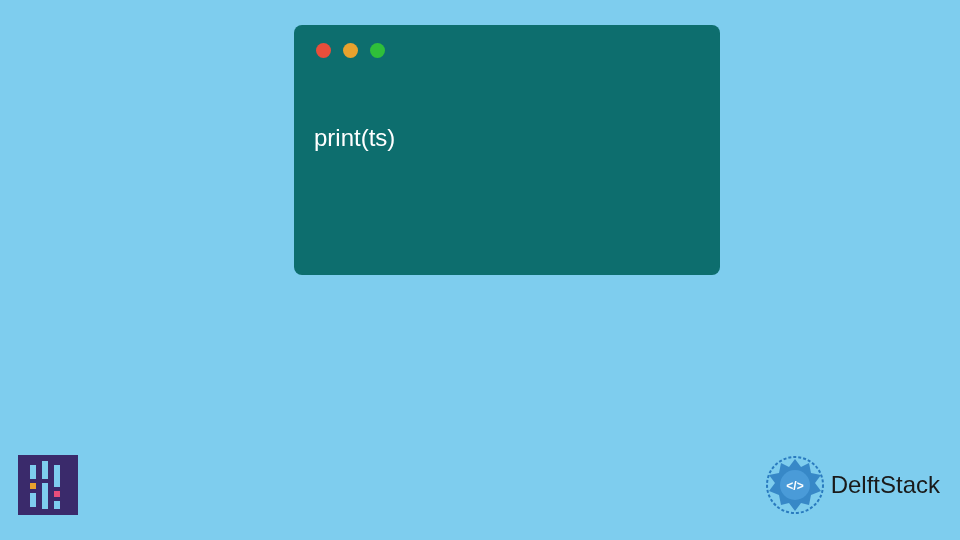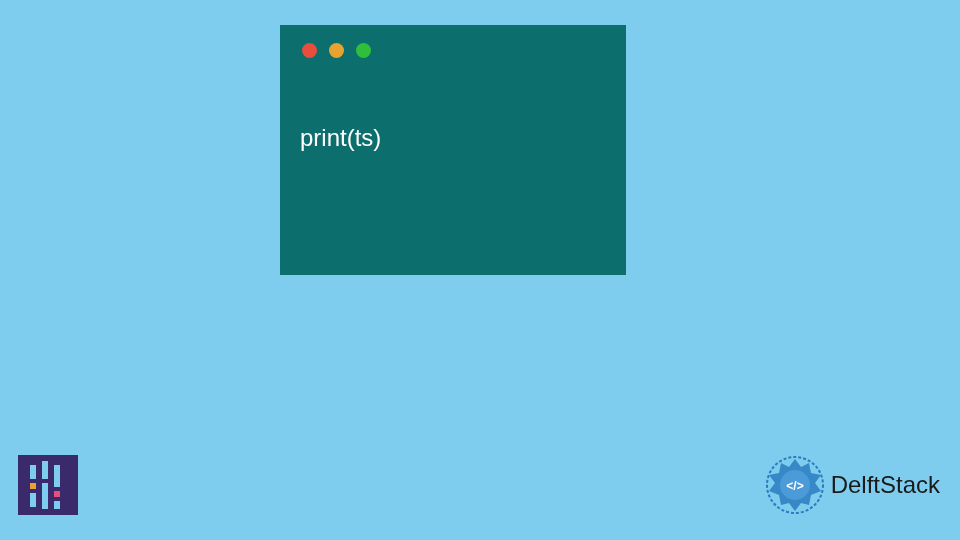--- a/index.html
+++ b/index.html
@@ -6,25 +6,26 @@
     body {
       width: 960px;
       height: 540px;
       background: #7ecdee;
       position: relative;
       font-family: -apple-system, BlinkMacSystemFont, "Segoe UI", Arial, sans-serif;
       overflow: hidden;
     }
     .code-window {
       position: absolute;
-      left: 280px;
+      left: 294px;
       top: 25px;
-      width: 346px;
+      width: 426px;
       height: 250px;
       background: #0d6e6e;
+      border-radius: 8px;
     }
     .window-controls {
       display: flex;
       gap: 12px;
       padding: 18px 22px;
     }
     .window-dot {
       width: 15px;
       height: 15px;
       border-radius: 50%;

